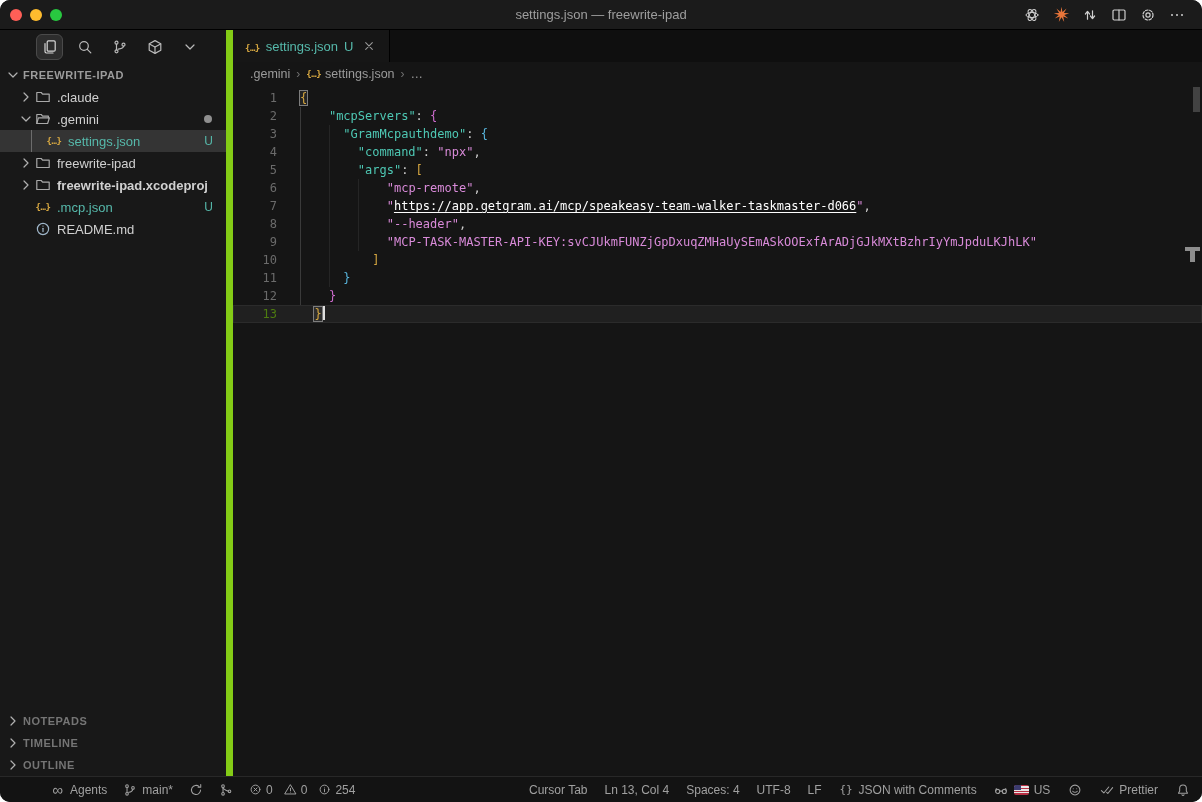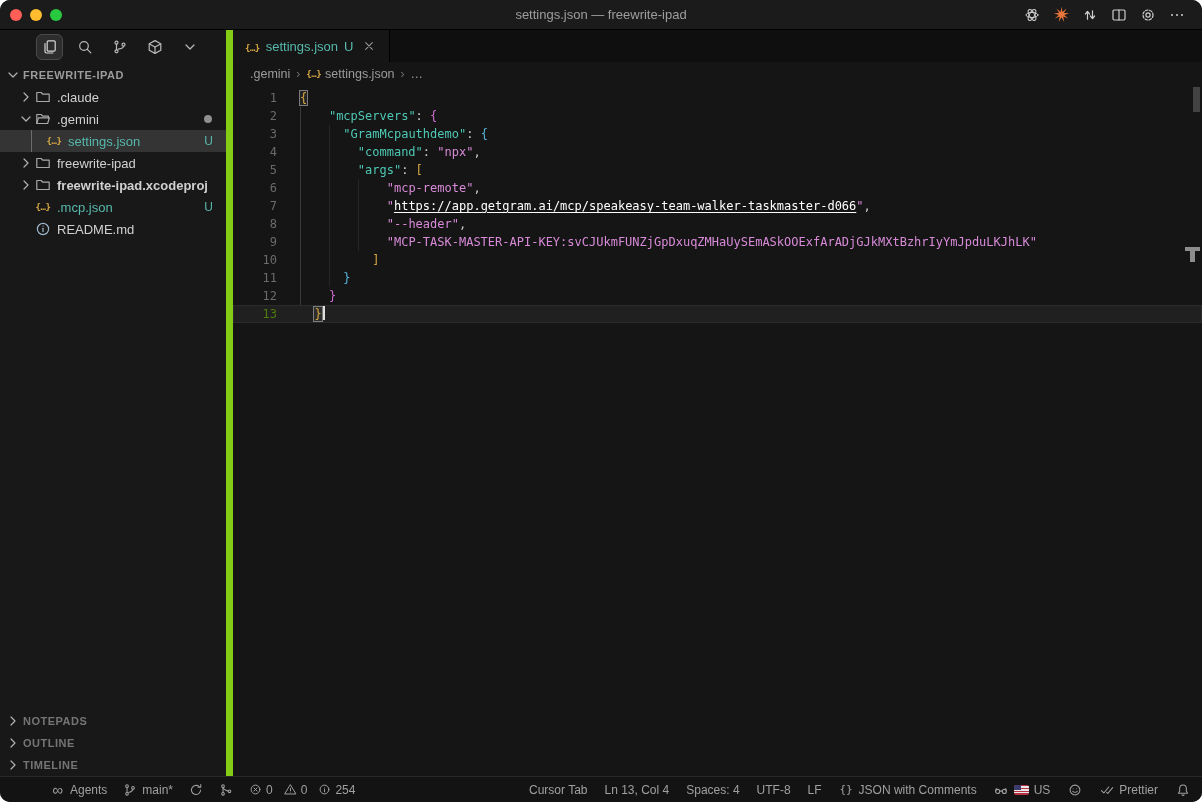--- a/index.html
+++ b/index.html
@@ -337,35 +337,35 @@
 
       <div class="panels" id="panels" data-name="sidebar-bottom-panels">
           <div class="panel-head" data-name="panel-header-notepads">
             <span class="chev" data-name="chevron-right-icon">
               <svg width="16" height="16" viewBox="0 0 16 16" fill="none" stroke="currentColor" stroke-width="1.2" stroke-linecap="round" stroke-linejoin="round">
                 <path d="M6 4l4 4-4 4"></path>
               </svg>
             </span>
             <span data-name="panel-label">NOTEPADS</span>
           </div>
+          <div class="panel-head" data-name="panel-header-timeline">
+            <span class="chev" data-name="chevron-right-icon">
+              <svg width="16" height="16" viewBox="0 0 16 16" fill="none" stroke="currentColor" stroke-width="1.2" stroke-linecap="round" stroke-linejoin="round">
+                <path d="M6 4l4 4-4 4"></path>
+              </svg>
+            </span>
+            <span data-name="panel-label">TIMELINE</span>
+          </div>
           <div class="panel-head" data-name="panel-header-outline">
             <span class="chev" data-name="chevron-right-icon">
               <svg width="16" height="16" viewBox="0 0 16 16" fill="none" stroke="currentColor" stroke-width="1.2" stroke-linecap="round" stroke-linejoin="round">
                 <path d="M6 4l4 4-4 4"></path>
               </svg>
             </span>
             <span data-name="panel-label">OUTLINE</span>
-          </div>
-          <div class="panel-head" data-name="panel-header-timeline">
-            <span class="chev" data-name="chevron-right-icon">
-              <svg width="16" height="16" viewBox="0 0 16 16" fill="none" stroke="currentColor" stroke-width="1.2" stroke-linecap="round" stroke-linejoin="round">
-                <path d="M6 4l4 4-4 4"></path>
-              </svg>
-            </span>
-            <span data-name="panel-label">TIMELINE</span>
           </div>
         </div>
     </aside>
 
     <section class="editor" data-name="editor-group">
       <div class="tabbar" data-name="tab-bar">
         <div class="tab active" data-name="tab-settings-json">
           <span class="ticon" id="tab-icon" data-name="json-file-icon"><span class="json-glyph">{…}</span></span>
           <span class="tab-name" data-name="tab-label">settings.json</span>
           <span class="tab-badge" data-name="tab-modified-badge">U</span>

